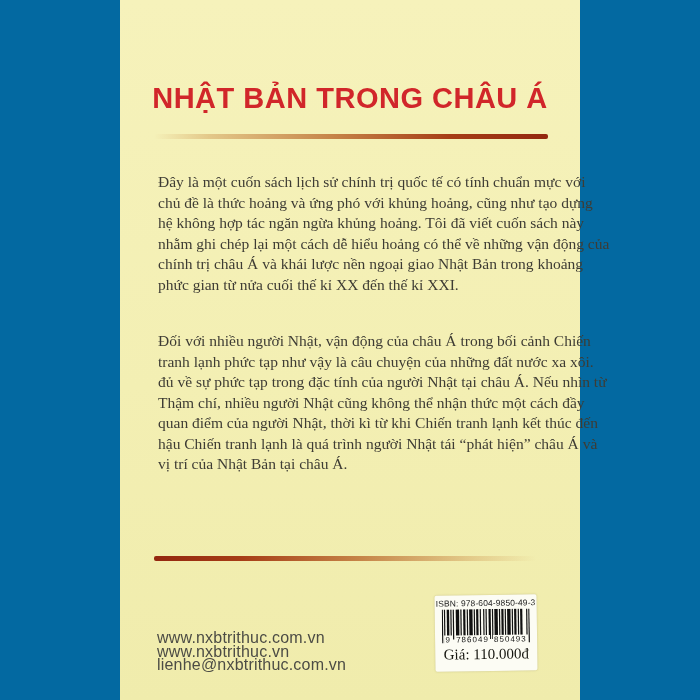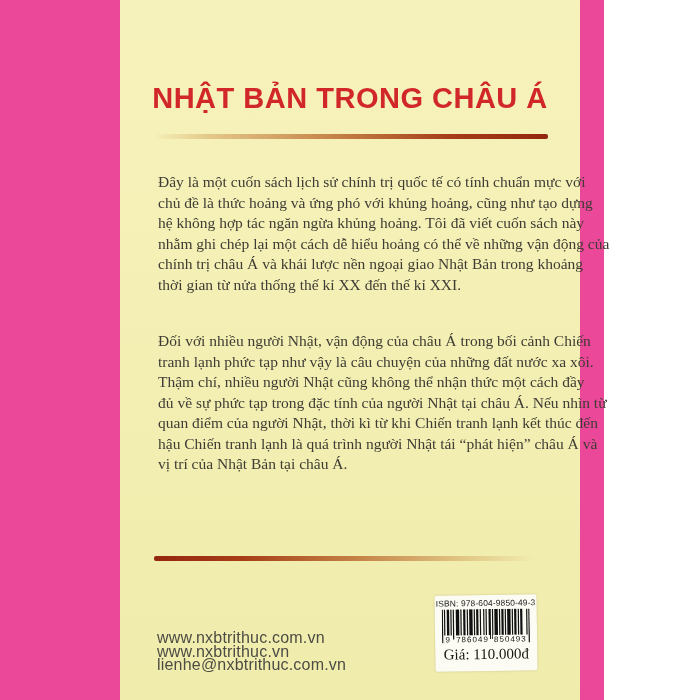--- a/index.html
+++ b/index.html
@@ -1,18 +1,18 @@
 <!DOCTYPE html>
 <html><head>
 <meta charset="utf-8">
 <style>
   * { margin: 0; padding: 0; box-sizing: border-box; }
   html, body { width: 700px; height: 700px; background: #ffffff; overflow: hidden;
                font-family: "Liberation Sans", sans-serif; }
-  .stage { position: relative; width: 604px; height: 700px; background: #ec4899; }
+  .stage { position: relative; width: 700px; height: 700px; background: #0369a1; }
 
   
   .cover { position: absolute; left: 120px; top: 0; width: 460px; height: 700px;
            background: linear-gradient(180deg, #f6f2bb 0%, #f3efb3 55%, #f0ecac 100%); }
 
   .title { position: absolute; left: 0; top: 82px; width: 100%; text-align: center;
            color: #d1262a; font-weight: bold; font-size: 29px; letter-spacing: 0.5px;
            font-family: "Liberation Sans", sans-serif; }
 
   .rule { position: absolute; height: 5px; left: 34px; width: 394px; border-radius: 2px; }
@@ -55,28 +55,28 @@
     <div class="title">NHẬT BẢN TRONG CHÂU Á</div>
 
     <div class="rule rule-top"></div>
 
     <div class="blurb para1">
       <div class="line">Đây là một cuốn sách lịch sử chính trị quốc tế có tính chuẩn mực với</div>
       <div class="line">chủ đề là thức hoảng và ứng phó với khủng hoảng, cũng như tạo dựng</div>
       <div class="line">hệ không hợp tác ngăn ngừa khủng hoảng. Tôi đã viết cuốn sách này</div>
       <div class="line">nhằm ghi chép lại một cách dễ hiểu hoảng có thể về những vận động của</div>
       <div class="line">chính trị châu Á và khái lược nền ngoại giao Nhật Bản trong khoảng</div>
-      <div class="line last">thời gian từ nửa thống thế kỉ XX đến thế kỉ XXI.</div>
+      <div class="line last">phức gian từ nửa cuối thế kỉ XX đến thế kỉ XXI.</div>
     </div>
 
     <div class="blurb para2">
       <div class="line">Đối với nhiều người Nhật, vận động của châu Á trong bối cảnh Chiến</div>
       <div class="line">tranh lạnh phức tạp như vậy là câu chuyện của những đất nước xa xôi.</div>
+      <div class="line">đủ về sự phức tạp trong đặc tính của người Nhật tại châu Á. Nếu nhìn từ</div>
       <div class="line">Thậm chí, nhiều người Nhật cũng không thể nhận thức một cách đầy</div>
-      <div class="line">đủ về sự phức tạp trong đặc tính của người Nhật tại châu Á. Nếu nhìn từ</div>
       <div class="line">quan điểm của người Nhật, thời kì từ khi Chiến tranh lạnh kết thúc đến</div>
       <div class="line">hậu Chiến tranh lạnh là quá trình người Nhật tái “phát hiện” châu Á và</div>
       <div class="line last">vị trí của Nhật Bản tại châu Á.</div>
     </div>
 
     <div class="rule rule-bottom"></div>
 
     <div class="contacts">
       <div>www.nxbtrithuc.com.vn</div>
       <div>www.nxbtrithuc.vn</div>

